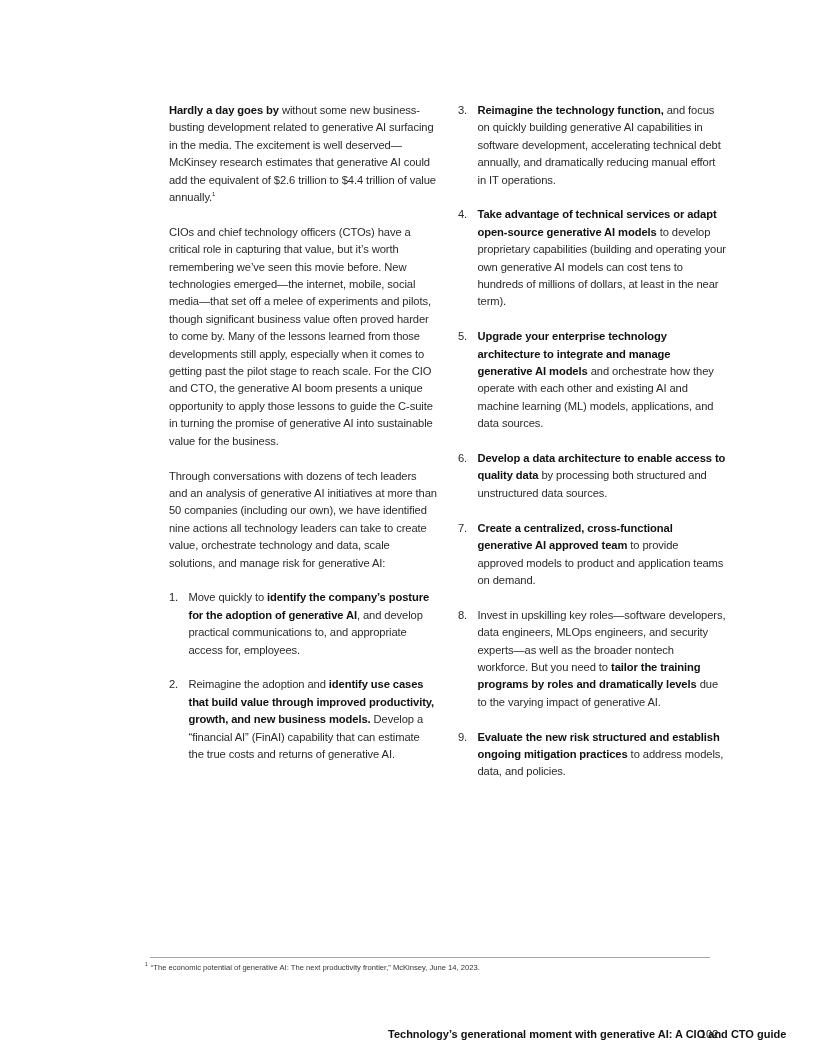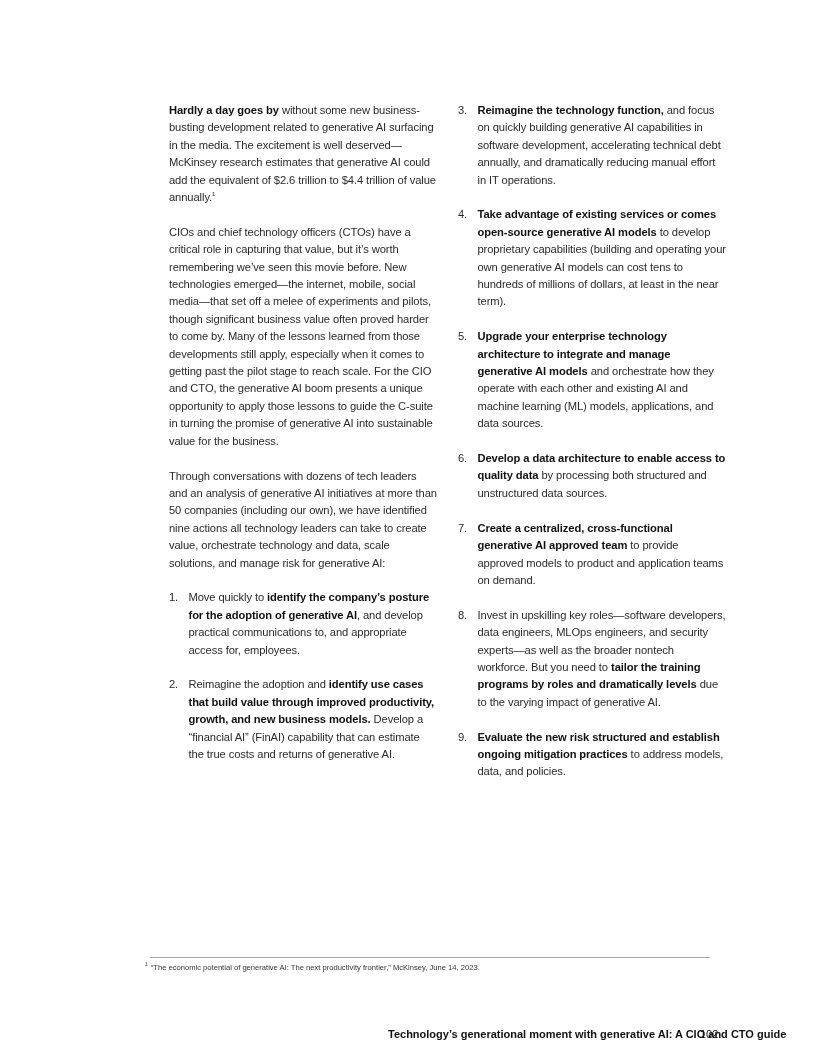--- a/index.html
+++ b/index.html
@@ -31,21 +31,21 @@
   <p>Through conversations with dozens of tech leaders and an analysis of generative AI initiatives at more than 50 companies (including our own), we have identified nine actions all technology leaders can take to create value, orchestrate technology and data, scale solutions, and manage risk for generative AI:</p>
   <ol class="actions">
     <li><span class="num">1.</span><span>Move quickly to </span><b>identify the company’s posture for the adoption of generative AI</b><span>, and develop practical communications to, and appropriate access for, employees.</span></li>
     <li><span class="num">2.</span><span>Reimagine the adoption and </span><b>identify use cases that build value through improved productivity, growth, and new business models.</b><span> Develop a “financial AI” (FinAI) capability that can estimate the true costs and returns of generative AI.</span></li>
   </ol>
 </div>
 
 <div class="col col-right">
   <ol class="actions">
     <li><span class="num">3.</span><span></span><b>Reimagine the technology function,</b><span> and focus on quickly building generative AI capabilities in software development, accelerating technical debt annually, and dramatically reducing manual effort in IT operations.</span></li>
-    <li><span class="num">4.</span><span></span><b>Take advantage of existing services or comes open-source generative AI models</b><span> to develop proprietary capabilities (building and operating your own generative AI models can cost tens to hundreds of millions of dollars, at least in the near term).</span></li>
+    <li><span class="num">4.</span><span></span><b>Take advantage of technical services or adapt open-source generative AI models</b><span> to develop proprietary capabilities (building and operating your own generative AI models can cost tens to hundreds of millions of dollars, at least in the near term).</span></li>
     <li><span class="num">5.</span><span></span><b>Upgrade your enterprise technology architecture to integrate and manage generative AI models</b><span> and orchestrate how they operate with each other and existing AI and machine learning (ML) models, applications, and data sources.</span></li>
     <li><span class="num">6.</span><span></span><b>Develop a data architecture to enable access  to quality data</b><span> by processing both structured and unstructured data sources.</span></li>
     <li><span class="num">7.</span><span></span><b>Create a centralized, cross-functional generative AI approved team</b><span> to provide approved models to product and application teams on demand.</span></li>
     <li><span class="num">8.</span><span>Invest in upskilling key roles—software developers, data engineers, MLOps engineers, and security experts—as well as the broader nontech workforce. But you need to </span><b>tailor the training programs by roles and dramatically levels</b><span> due to the varying impact of generative AI.</span></li>
     <li><span class="num">9.</span><span></span><b>Evaluate the new risk structured  and establish ongoing mitigation practices</b><span> to address models, data, and policies.</span></li>
   </ol>
 </div>
 
 <div class="divider"></div>
 <div class="footnote"><sup>1</sup><span>“The economic potential of generative AI: The next productivity frontier,” McKinsey, June 14, 2023.</span></div>

